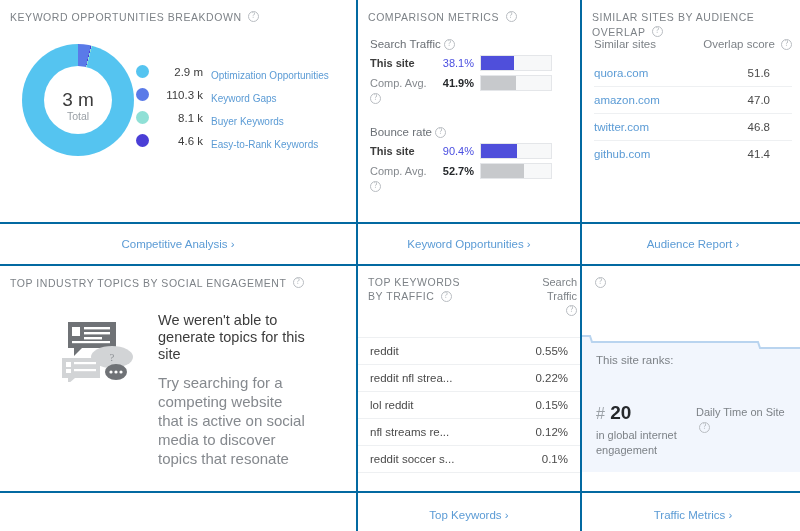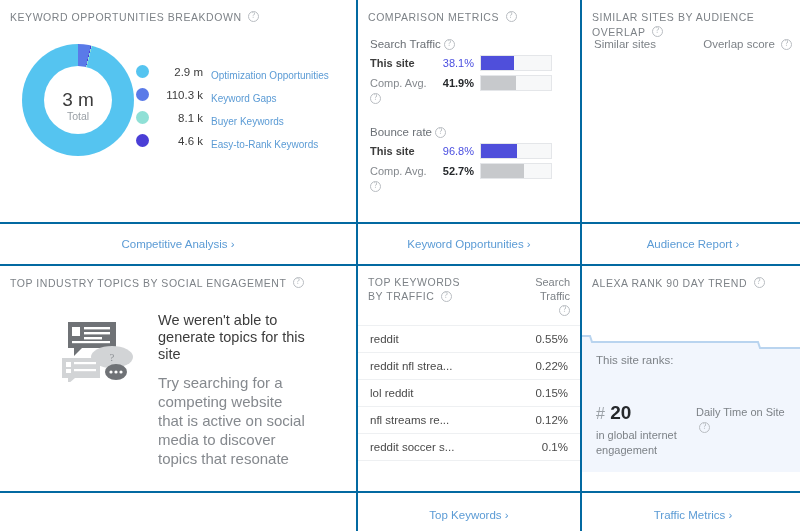--- a/index.html
+++ b/index.html
@@ -234,39 +234,39 @@
   }
   .empty-body {
     font-size: 15px;
     line-height: 19px;
     color: #85898e;
   }
 
   
   .kw-head {
     display: flex;
-    padding: 9px 10px 0 10px;
+    padding: 9px 3px 0 10px;
     align-items: flex-start;
   }
   .kw-head-left {
     flex: 1;
     font-size: 10.5px;
     letter-spacing: 0.55px;
     color: #7d8287;
     text-transform: uppercase;
     line-height: 14px;
   }
   .kw-head-right {
     width: 56px;
     text-align: right;
     font-size: 11px;
     color: #7d8287;
     line-height: 14px;
   }
-  .kw-rows { margin-top: 8px; }
+  .kw-rows { margin-top: 20px; }
   .kw-row {
     display: flex;
     align-items: center;
     height: 26px;
     padding: 0 12px;
     border-bottom: 1px solid #eef0f2;
     font-size: 11.5px;
   }
   .kw-row:first-child { border-top: 1px solid #eef0f2; }
   .kw-term { flex: 1; color: #4a4a4a; }
@@ -386,21 +386,21 @@
               <div class="bar-fill grey" style="width: 50%;"></div>
             </div>
           </div>
         </div>
         <div class="metric-group" style="top: 126px;">
           <div class="metric-head"><span>Bounce rate</span><span class="help">
               <span>?</span>
             </span></div>
           <div class="metric-row">
             <div class="metric-row-label this-site"><span>This site</span></div>
-            <div class="metric-row-value blue">96.8%</div>
+            <div class="metric-row-value blue">90.4%</div>
             <div class="bar-track">
               <div class="bar-fill blue" style="width: 52%;"></div>
             </div>
           </div>
           <div class="metric-row">
             <div class="metric-row-label comp"><span>Comp. Avg.</span><br><span class="help" style="margin-left: 0px;">
                 <span>?</span>
               </span></div>
             <div class="metric-row-value dark">52.7%</div>
             <div class="bar-track">
@@ -420,20 +420,38 @@
     </div>
     <div class="ss-head">
       <div class="ss-head-left">Similar sites</div>
       <div class="ss-head-right">
         <span>Overlap score</span>
         <span class="help">
             <span>?</span>
           </span>
       </div>
     </div>
+    <div class="ss-rows" id="similar-sites-rows">
+        <div class="ss-row">
+          <div class="ss-name">quora.com</div>
+          <div class="ss-score">51.6</div>
+        </div>
+        <div class="ss-row">
+          <div class="ss-name">amazon.com</div>
+          <div class="ss-score">47.0</div>
+        </div>
+        <div class="ss-row">
+          <div class="ss-name">twitter.com</div>
+          <div class="ss-score">46.8</div>
+        </div>
+        <div class="ss-row">
+          <div class="ss-name">github.com</div>
+          <div class="ss-score">41.4</div>
+        </div>
+      </div>
   </div>
 
   <div class="footer-link">Competitive Analysis ›</div>
   <div class="footer-link">Keyword Opportunities ›</div>
   <div class="footer-link">Audience Report ›</div>
 
   <div class="panel">
     <div class="panel-title">
       <span class="panel-title-inline">TOP INDUSTRY TOPICS BY SOCIAL ENGAGEMENT</span>
       <span class="help">
@@ -507,21 +525,20 @@
         </div>
         <div class="kw-row">
           <div class="kw-term">reddit soccer s...</div>
           <div class="kw-val">0.1%</div>
         </div>
       </div>
   </div>
 
   <div class="panel">
     <div class="panel-title">
-      <span class="panel-title-inline">ALEXA RANK 90 DAY TREND</span>
       <span class="help">
           <span>?</span>
         </span>
     </div>
     <div class="trend">
       <svg id="trend-svg" width="222" height="150" viewBox="0 0 222 150" xmlns="http://www.w3.org/2000/svg">
           <path d="M0 14 L8 14 L10 20 L176 20 L178 26 L222 26 L222 150 L0 150 Z" fill="#f2f6fd"></path>
           <path d="M0 14 L8 14 L10 20 L176 20 L178 26 L222 26" fill="none" stroke="#b9d4ef" stroke-width="2"></path>
         </svg>
     </div>

